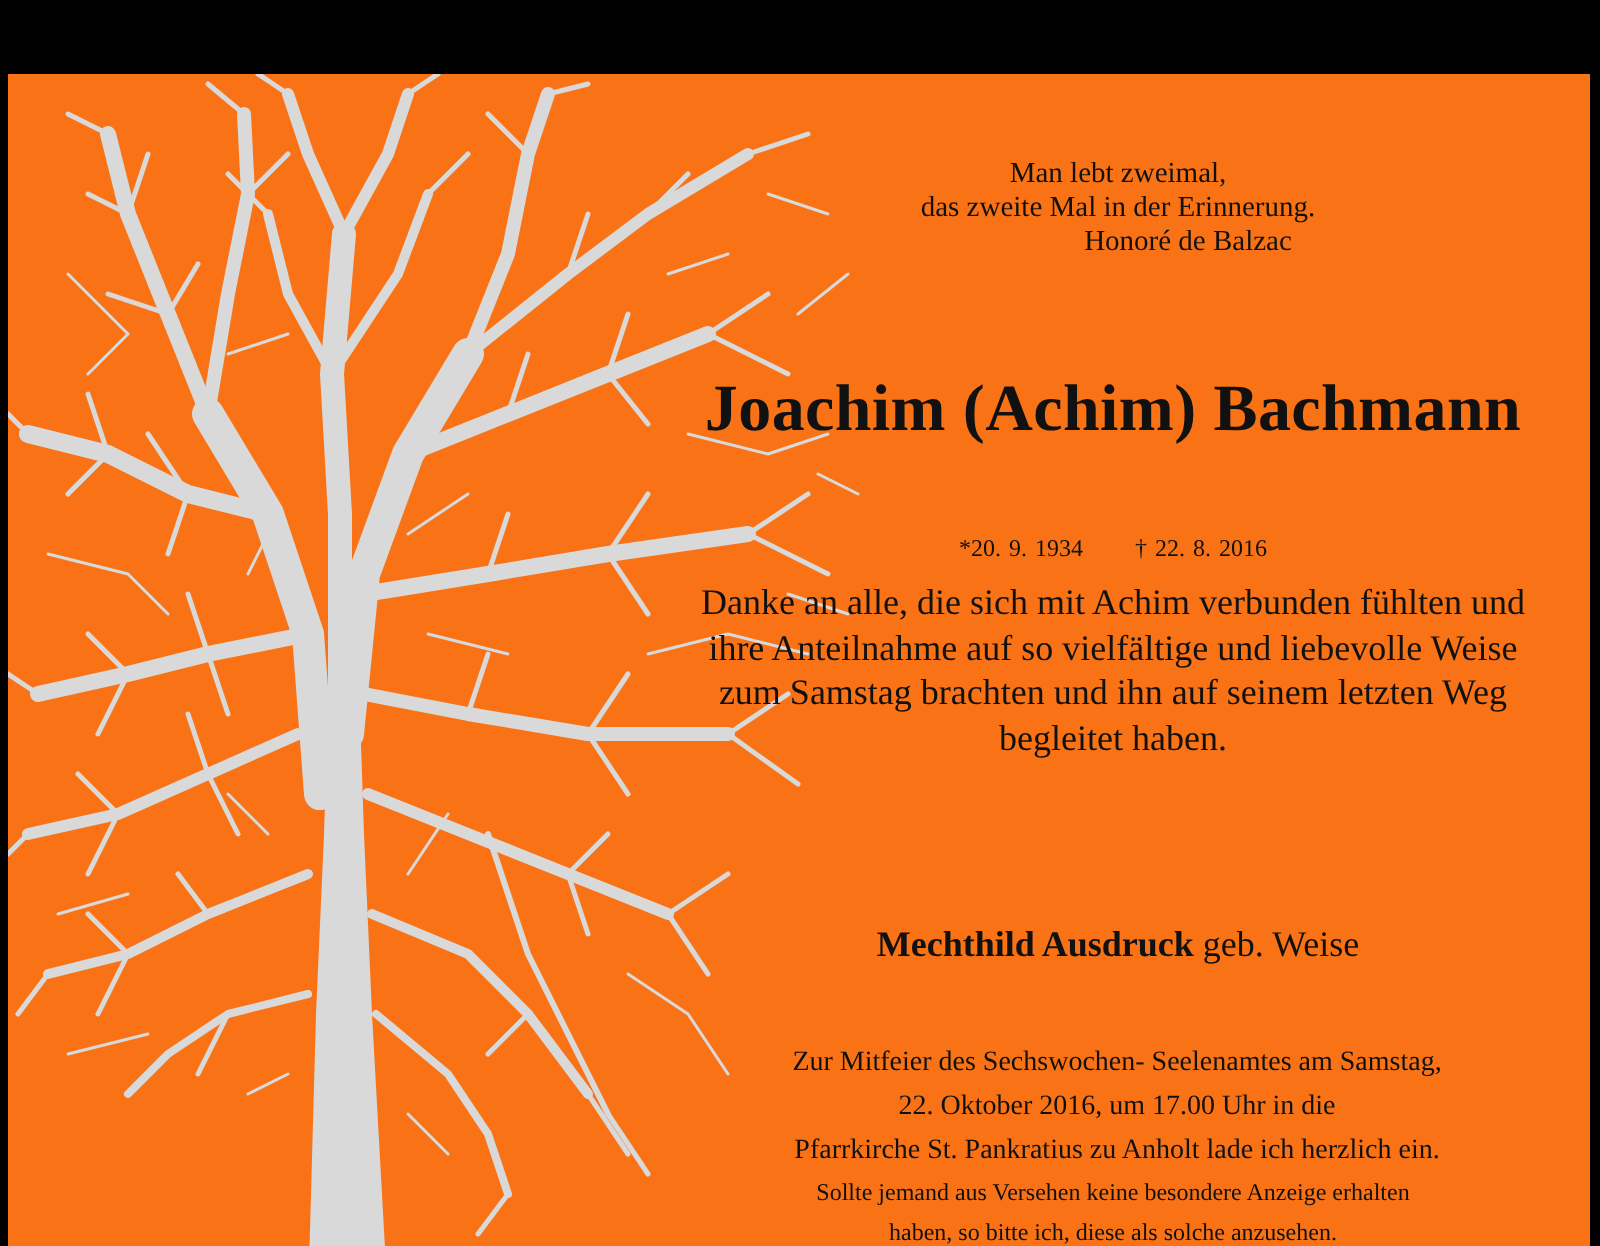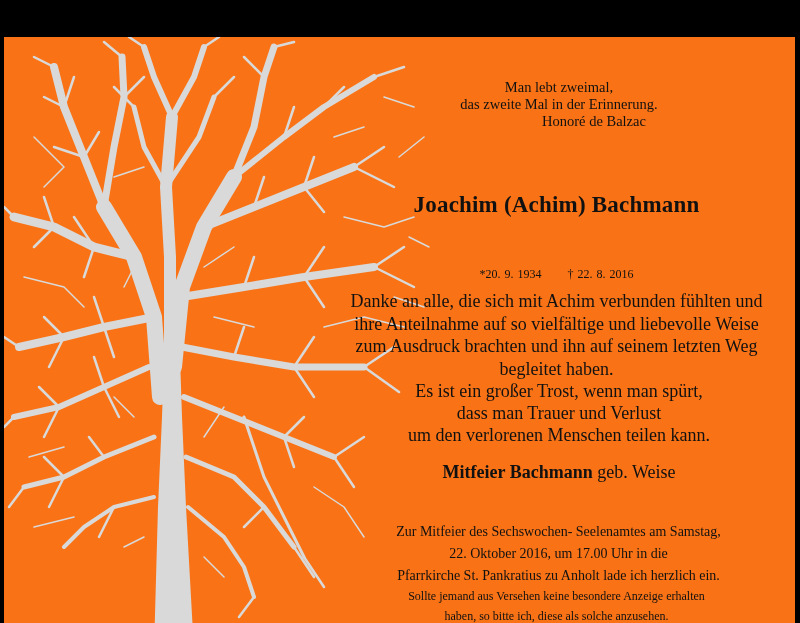--- a/index.html
+++ b/index.html
@@ -10,21 +10,21 @@
   }
   .tree { position: absolute; left: 0; top: 0; width: 430px; height: 614px; }
   .txt {
     position: absolute; color: #111;
     font-family: "Liberation Serif", "DejaVu Serif", serif;
     text-align: center; white-space: nowrap;
   }
   .quote { left: 395px; top: 42px; width: 320px; font-size: 14.5px; line-height: 17px; }
   .quote .line { display: block; }
   .quote .author { display: block; padding-left: 70px; }
-  .name { left: 340px; top: 150px; width: 425px; font-size: 23px; font-weight: bold; line-height: 36px; letter-spacing: 0.2px; }
+  .name { left: 340px; top: 150px; width: 425px; font-size: 33px; font-weight: bold; line-height: 36px; letter-spacing: 0.2px; }
   .dates { left: 340px; top: 226px; width: 425px; font-size: 12px; line-height: 22px; word-spacing: 1px; }
   .dates .gap { display: inline-block; width: 26px; }
   .thanks { left: 330px; top: 253px; width: 445px; font-size: 18px; line-height: 22.5px; }
   .comfort { left: 360px; top: 343px; width: 390px; font-size: 18px; line-height: 22px; }
   .signer { left: 360px; top: 423px; width: 390px; font-size: 18px; line-height: 24px; }
   .signer .bold { font-weight: bold; }
   .invite { left: 322px; top: 484px; width: 465px; font-size: 14px; line-height: 22px; }
   .note { left: 330px; top: 549px; width: 445px; font-size: 12px; line-height: 20px; }
   .line { display: block; }
 </style>
@@ -98,32 +98,27 @@
 
   <div class="txt name">Joachim (Achim) Bachmann</div>
 
   <div class="txt dates">
     <span>*20. 9. 1934</span><span class="gap"></span><span>† 22. 8. 2016</span>
   </div>
 
   <div class="txt thanks">
     <span class="line">Danke an alle, die sich mit Achim verbunden fühlten und</span>
     <span class="line">ihre Anteilnahme auf so vielfältige und liebevolle Weise</span>
-    <span class="line">zum Ausdruck brachten und ihn auf seinem letzten Weg</span>
+    <span class="line">zum Samstag brachten und ihn auf seinem letzten Weg</span>
     <span class="line">begleitet haben.</span>
   </div>
 
-  <div class="txt comfort">
-    <span class="line">Es ist ein großer Trost, wenn man spürt,</span>
-    <span class="line">dass man Trauer und Verlust</span>
-    <span class="line">um den verlorenen Menschen teilen kann.</span>
-  </div>
 
   <div class="txt signer">
-    <span class="bold">Mitfeier Bachmann</span><span> geb. Weise</span>
+    <span class="bold">Mechthild Ausdruck</span><span> geb. Weise</span>
   </div>
 
   <div class="txt invite">
     <span class="line">Zur Mitfeier des Sechswochen- Seelenamtes am Samstag,</span>
     <span class="line">22. Oktober 2016, um 17.00 Uhr in die</span>
     <span class="line">Pfarrkirche St. Pankratius zu Anholt lade ich herzlich ein.</span>
   </div>
 
   <div class="txt note">
     <span class="line">Sollte jemand aus Versehen keine besondere Anzeige erhalten</span>

